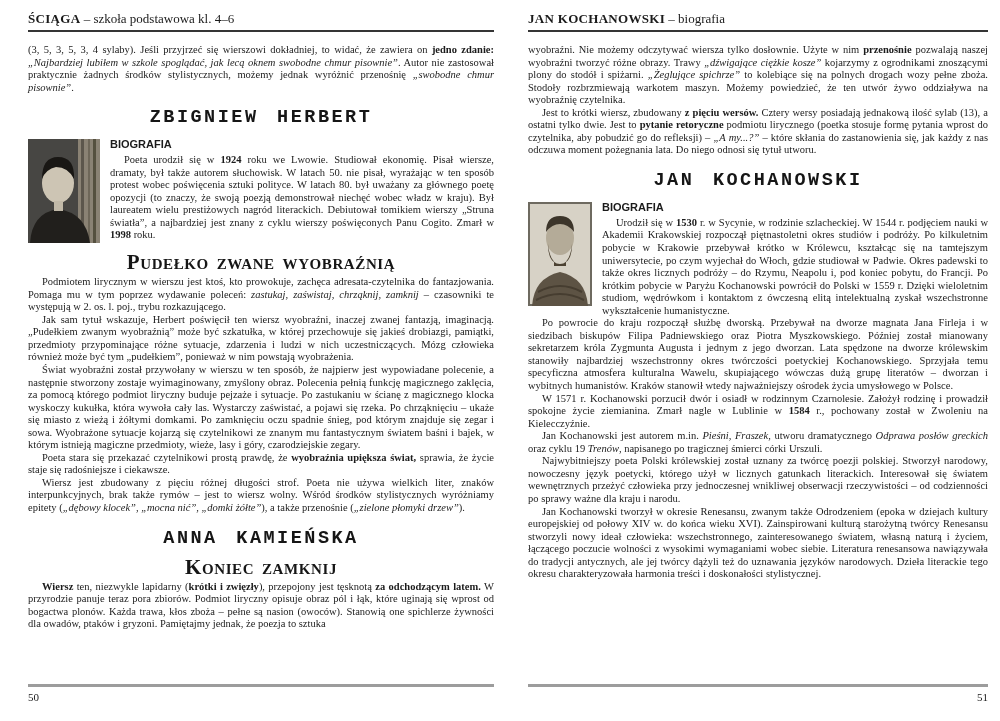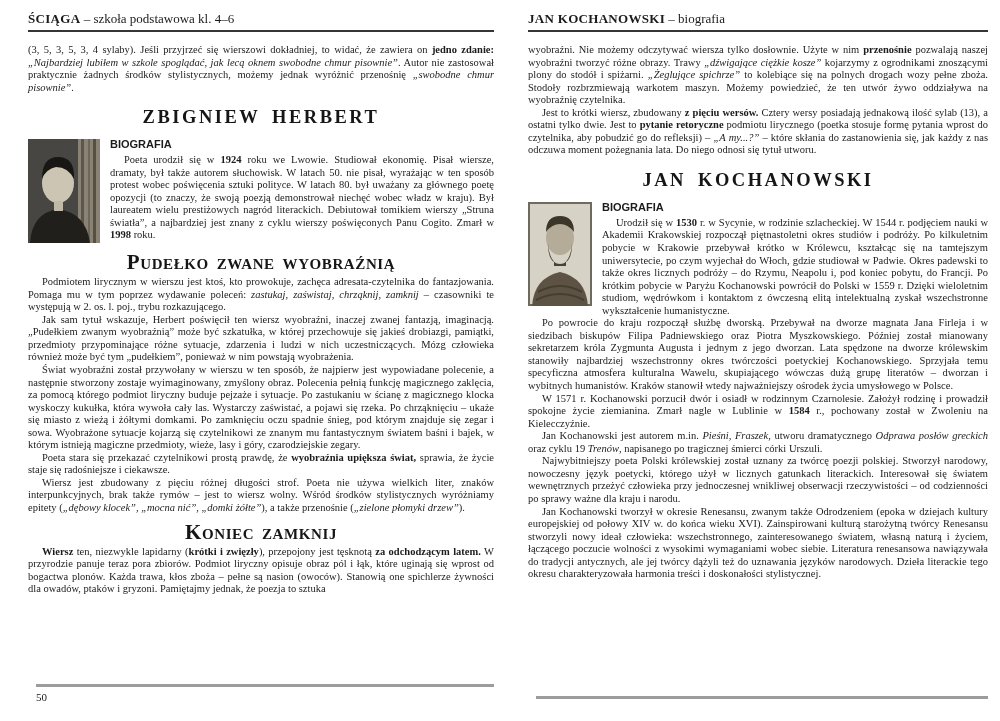--- a/index.html
+++ b/index.html
@@ -17,38 +17,38 @@
   .page-right .running-head{text-align:left;}
 
   .page-body{margin-top:12px;}
 
   p.para{margin:0;font-size:10.5px;line-height:12.55px;text-align:justify;}
   p.para.indent{text-indent:14px;}
   .b{font-weight:bold;}
   .i{font-style:italic;}
 
   .h1{
-    font-family:Liberation Serif, serif;font-weight:bold;
+    font-family:Liberation Mono, monospace;font-weight:bold;
     font-size:18.5px;line-height:21px;letter-spacing:2.5px;word-spacing:5px;
     text-align:center;margin:13px 0 9px;color:#161616;
   }
   .h2{
     font-family:"Liberation Serif",serif;font-weight:bold;
     font-variant:small-caps;font-size:21px;line-height:18px;letter-spacing:.6px;word-spacing:2px;
     text-align:center;margin:8px 0 5px;color:#161616;
   }
 
   .bio{display:flow-root;}
   .bio .photo{float:left;margin:2px 10px 2px 0;box-shadow:0 0 0 1px #777 inset;}
   .photo.herbert{width:72px;height:104px;}
   .photo.kochanowski{width:64px;height:104px;}
   .photo svg{display:block;width:100%;height:100%;}
   .bio-heading{font-family:"Liberation Sans",sans-serif;font-weight:bold;font-size:11px;line-height:15px;margin:0 0 2px;}
 
-  .footer{position:absolute;left:8px;right:0;bottom:6px;}
+  .footer{position:absolute;left:0;right:0;bottom:6px;}
   .footer-rule{height:3px;background:#9c9c9c;margin-bottom:4px;}
   .page-number{font-size:11px;line-height:12px;}
   .page-right .page-number{text-align:right;}
 </style>
 </head>
 <body>
 
 <div class="page page-left">
   <div class="running-head"><span class="rh-bold">ŚCIĄGA</span><span> – szkoła podstawowa kl. 4–6</span></div>
   <div class="page-body">
@@ -70,20 +70,21 @@
 </div>
         <div class="bio-heading">BIOGRAFIA</div>
         <p class="para indent">Poeta urodził się w <span class="b">1924</span> roku we Lwowie. Studiował ekonomię. Pisał wiersze, dramaty, był także autorem słuchowisk. W latach 50. nie pisał, wyrażając w ten sposób protest wobec poświęcenia sztuki polityce. W latach 80. był uważany za głównego poetę opozycji (to znaczy, że swoją poezją demonstrował niechęć wobec władz w kraju). Był laureatem wielu prestiżowych nagród literackich. Debiutował tomikiem wierszy „Struna światła”, a najbardziej jest znany z cyklu wierszy poświęconych Panu Cogito. Zmarł w <span class="b">1998</span> roku.</p>
       </div>
       <h3 class="h2">Pudełko zwane wyobraźnią</h3>
       <p class="para indent">Podmiotem lirycznym w wierszu jest ktoś, kto prowokuje, zachęca adresata-czytelnika do fantazjowania. Pomaga mu w tym poprzez wydawanie poleceń: <span class="i">zastukaj, zaświstaj, chrząknij, zamknij</span> – czasowniki te występują w 2. os. l. poj., trybu rozkazującego.</p>
       <p class="para indent">Jak sam tytuł wskazuje, Herbert poświęcił ten wiersz wyobraźni, inaczej zwanej fantazją, imaginacją. „Pudełkiem zwanym wyobraźnią” może być szkatułka, w której przechowuje się jakieś drobiazgi, pamiątki, przedmioty przypominające różne sytuacje, zdarzenia i ludzi w nich uczestniczących. Mózg człowieka również może być tym „pudełkiem”, ponieważ w nim powstają wyobrażenia.</p>
       <p class="para indent">Świat wyobraźni został przywołany w wierszu w ten sposób, że najpierw jest wypowiadane polecenie, a następnie stworzony zostaje wyimaginowany, zmyślony obraz. Polecenia pełnią funkcję magicznego zaklęcia, za pomocą którego podmiot liryczny buduje pejzaże i sytuacje. Po zastukaniu w ścianę z magicznego klocka wyskoczy kukułka, która wywoła cały las. Wystarczy zaświstać, a pojawi się rzeka. Po chrząknięciu – ukaże się miasto z wieżą i żółtymi domkami. Po zamknięciu oczu spadnie śnieg, pod którym znajduje się zegar i sowa. Wyobrażone sytuacje kojarzą się czytelnikowi ze znanym mu fantastycznym światem baśni i bajek, w którym istnieją magiczne przedmioty, wieże, lasy i góry, czarodziejskie zegary.</p>
       <p class="para indent">Poeta stara się przekazać czytelnikowi prostą prawdę, że <span class="b">wyobraźnia upiększa świat,</span> sprawia, że życie staje się radośniejsze i ciekawsze.</p>
       <p class="para indent">Wiersz jest zbudowany z pięciu różnej długości strof. Poeta nie używa wielkich liter, znaków interpunkcyjnych, brak także rymów – jest to wiersz wolny. Wśród środków stylistycznych wyróżniamy epitety (<span class="i">„dębowy klocek”</span>, <span class="i">„mocna nić”</span>, <span class="i">„domki żółte”</span>), a także przenośnie (<span class="i">„zielone płomyki drzew”</span>).</p>
+      <h2 class="h1">ANNA KAMIEŃSKA</h2>
       <h3 class="h2">Koniec zamknij</h3>
       <p class="para indent"><span class="b">Wiersz</span> ten, niezwykle lapidarny (<span class="b">krótki i zwięzły</span>), przepojony jest tęsknotą <span class="b">za odchodzącym latem.</span> W przyrodzie panuje teraz pora zbiorów. Podmiot liryczny opisuje obraz pól i łąk, które uginają się wprost od bogactwa plonów. Każda trawa, kłos zboża – pełne są nasion (owoców). Stanowią one spichlerze żywności dla owadów, ptaków i gryzoni. Pamiętajmy jednak, że poezja to sztuka</p>
     </div>
   <div class="footer">
     <div class="footer-rule"></div>
     <div class="page-number">50</div>
   </div>
 </div>
 
 <div class="page page-right">
@@ -109,14 +110,15 @@
         <p class="para indent">Urodził się w <span class="b">1530</span> r. w Sycynie, w rodzinie szlacheckiej. W 1544 r. podjęciem nauki w Akademii Krakowskiej rozpoczął piętnastoletni okres studiów i podróży. Po kilkuletnim pobycie w Krakowie przebywał krótko w Królewcu, kształcąc się na tamtejszym uniwersytecie, po czym wyjechał do Włoch, gdzie studiował w Padwie. Okres padewski to także okres licznych podróży – do Rzymu, Neapolu i, pod koniec pobytu, do Francji. Po krótkim pobycie w Paryżu Kochanowski powrócił do Polski w 1559 r. Dzięki wieloletnim studiom, wędrówkom i kontaktom z ówczesną elitą intelektualną zyskał wszechstronne wykształcenie humanistyczne.</p>
         <p class="para indent">Po powrocie do kraju rozpoczął służbę dworską. Przebywał na dworze magnata Jana Firleja i w siedzibach biskupów Filipa Padniewskiego oraz Piotra Myszkowskiego. Później został mianowany sekretarzem króla Zygmunta Augusta i jednym z jego dworzan. Lata spędzone na dworze królewskim stanowiły najbardziej wszechstronny okres twórczości poetyckiej Kochanowskiego. Sprzyjała temu specyficzna atmosfera kulturalna Wawelu, skupiającego wówczas dużą grupę literatów – dworzan i wybitnych humanistów. Kraków stanowił wtedy najważniejszy ośrodek życia umysłowego w Polsce.</p>
         <p class="para indent">W 1571 r. Kochanowski porzucił dwór i osiadł w rodzinnym Czarnolesie. Założył rodzinę i prowadził spokojne życie ziemianina. Zmarł nagle w Lublinie w <span class="b">1584</span> r., pochowany został w Zwoleniu na Kielecczyźnie.</p>
         <p class="para indent">Jan Kochanowski jest autorem m.in. <span class="i">Pieśni</span>, <span class="i">Fraszek</span>, utworu dramatycznego <span class="i">Odprawa posłów greckich</span> oraz cyklu 19 <span class="i">Trenów</span>, napisanego po tragicznej śmierci córki Urszuli.</p>
         <p class="para indent">Najwybitniejszy poeta Polski królewskiej został uznany za twórcę poezji polskiej. Stworzył narodowy, nowoczesny język poetycki, którego użył w licznych gatunkach literackich. Interesował się światem wewnętrznych przeżyć człowieka przy jednoczesnej wnikliwej obserwacji rzeczywistości – od codzienności po sprawy ważne dla kraju i narodu.</p>
         <p class="para indent">Jan Kochanowski tworzył w okresie Renesansu, zwanym także Odrodzeniem (epoka w dziejach kultury europejskiej od połowy XIV w. do końca wieku XVI). Zainspirowani kulturą starożytną twórcy Renesansu stworzyli nowy ideał człowieka: wszechstronnego, zainteresowanego światem, własną naturą i życiem, łączącego poczucie wolności z wysokimi wymaganiami wobec siebie. Literatura renesansowa nawiązywała do tradycji antycznych, ale jej twórcy dążyli też do uznawania języków narodowych. Dzieła literackie tego okresu charakteryzowała harmonia treści i doskonałości stylistycznej.</p>
       </div>
     </div>
   <div class="footer">
     <div class="footer-rule"></div>
+    <div class="page-number">51</div>
   </div>
 </div>
 
 </body></html>

